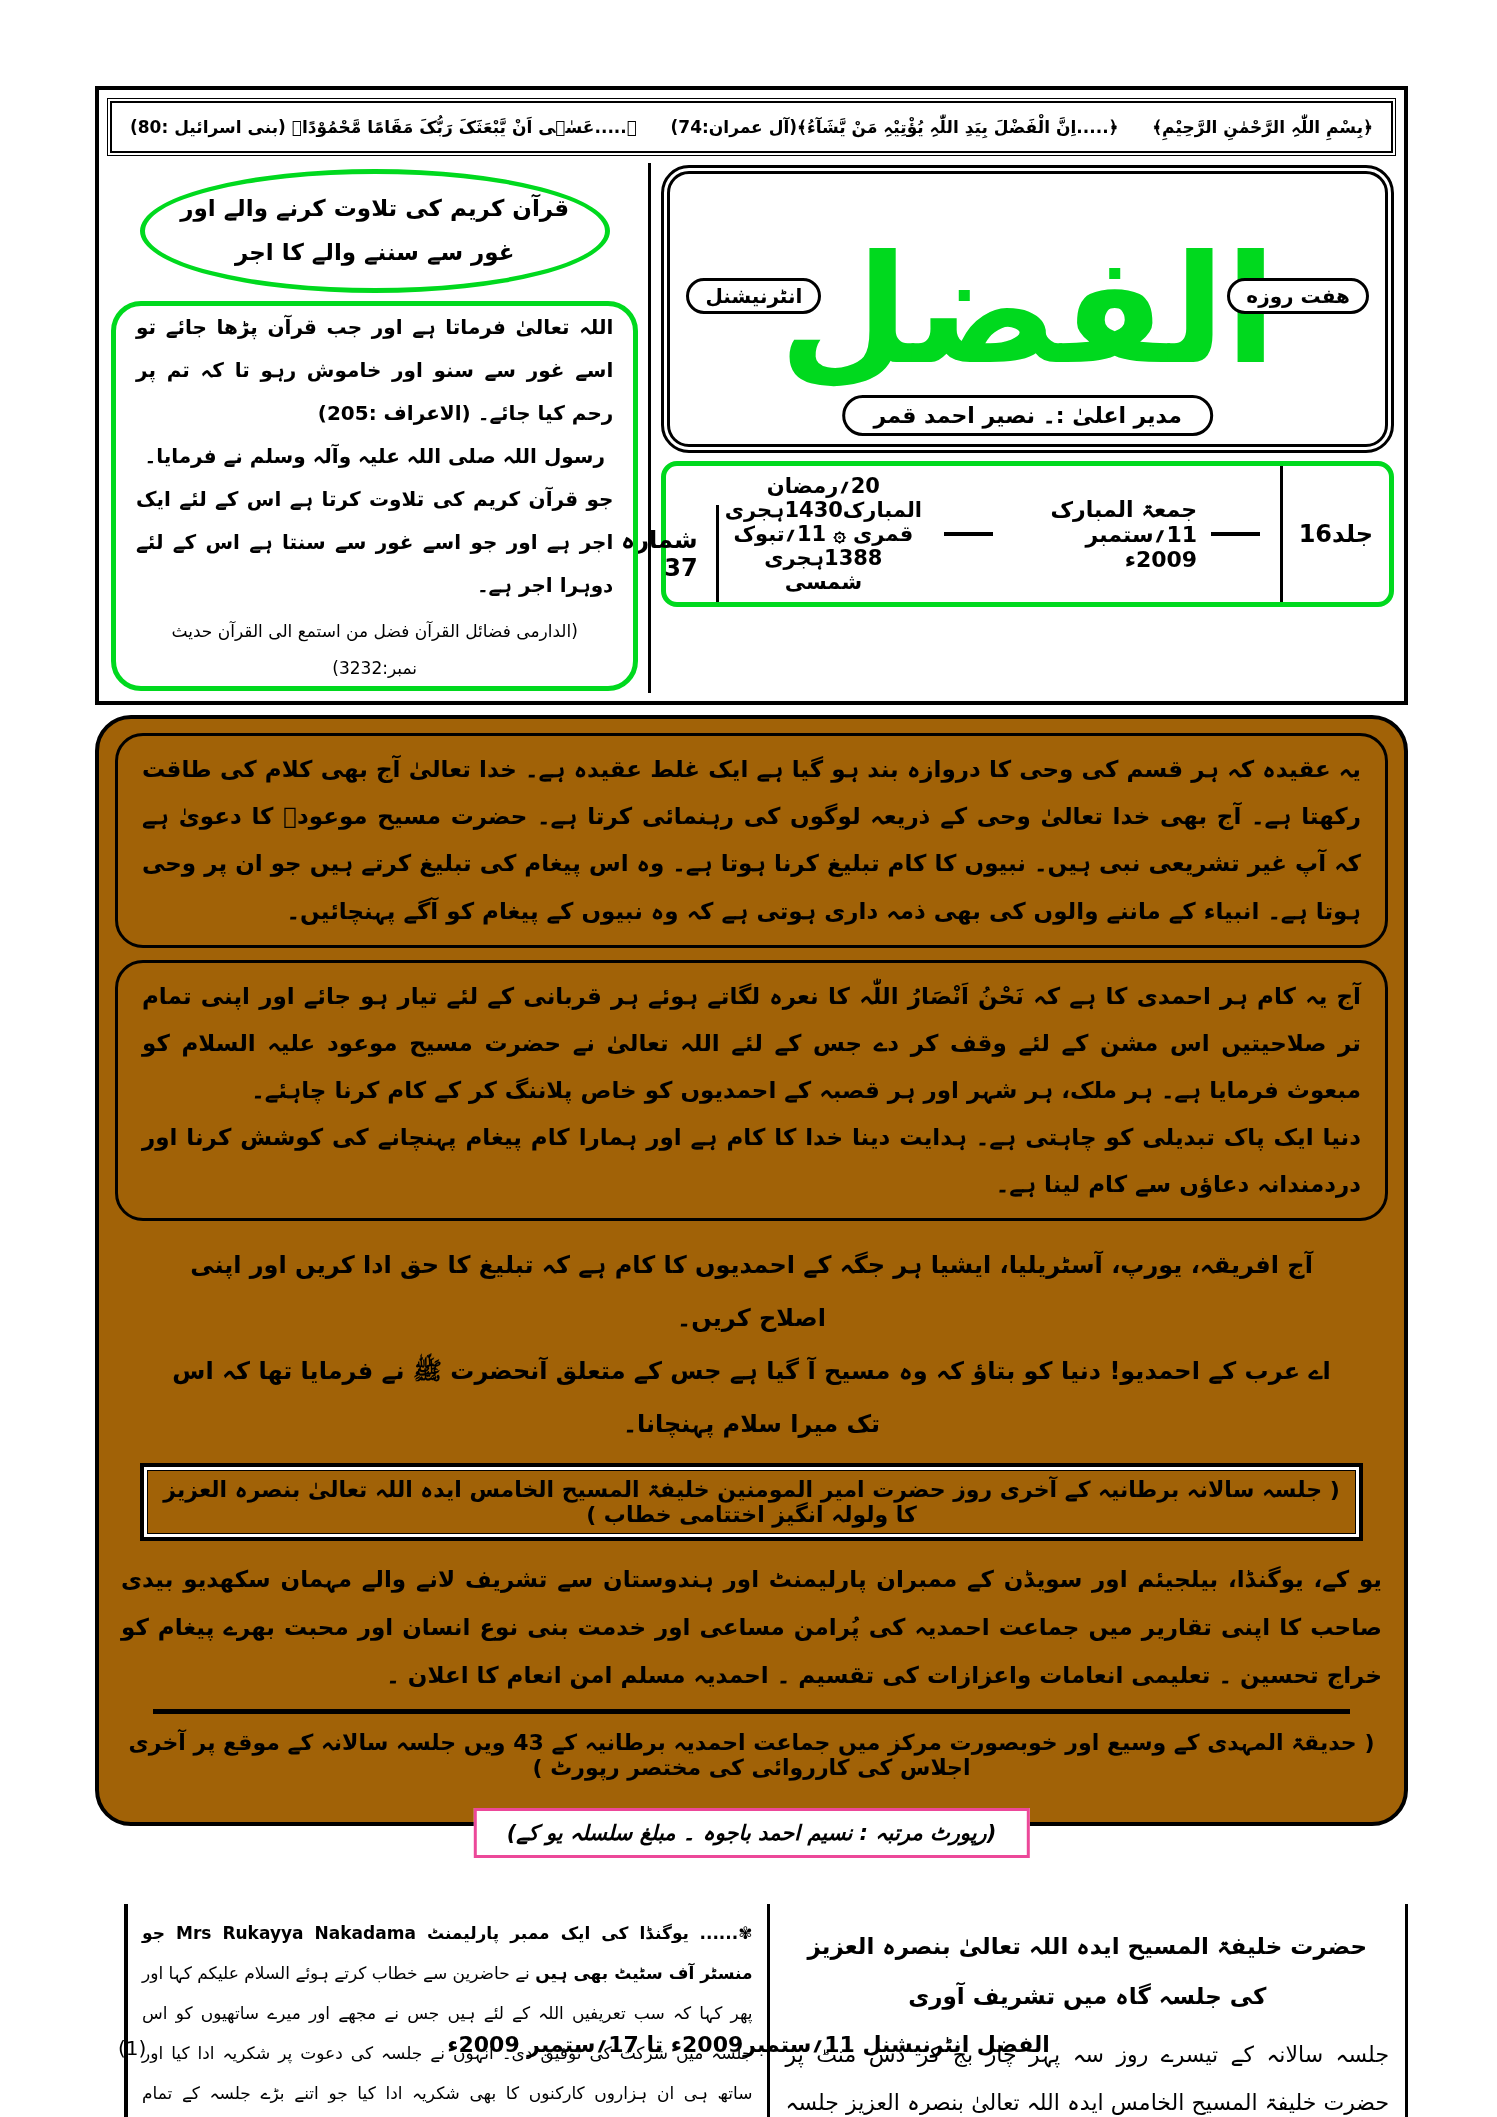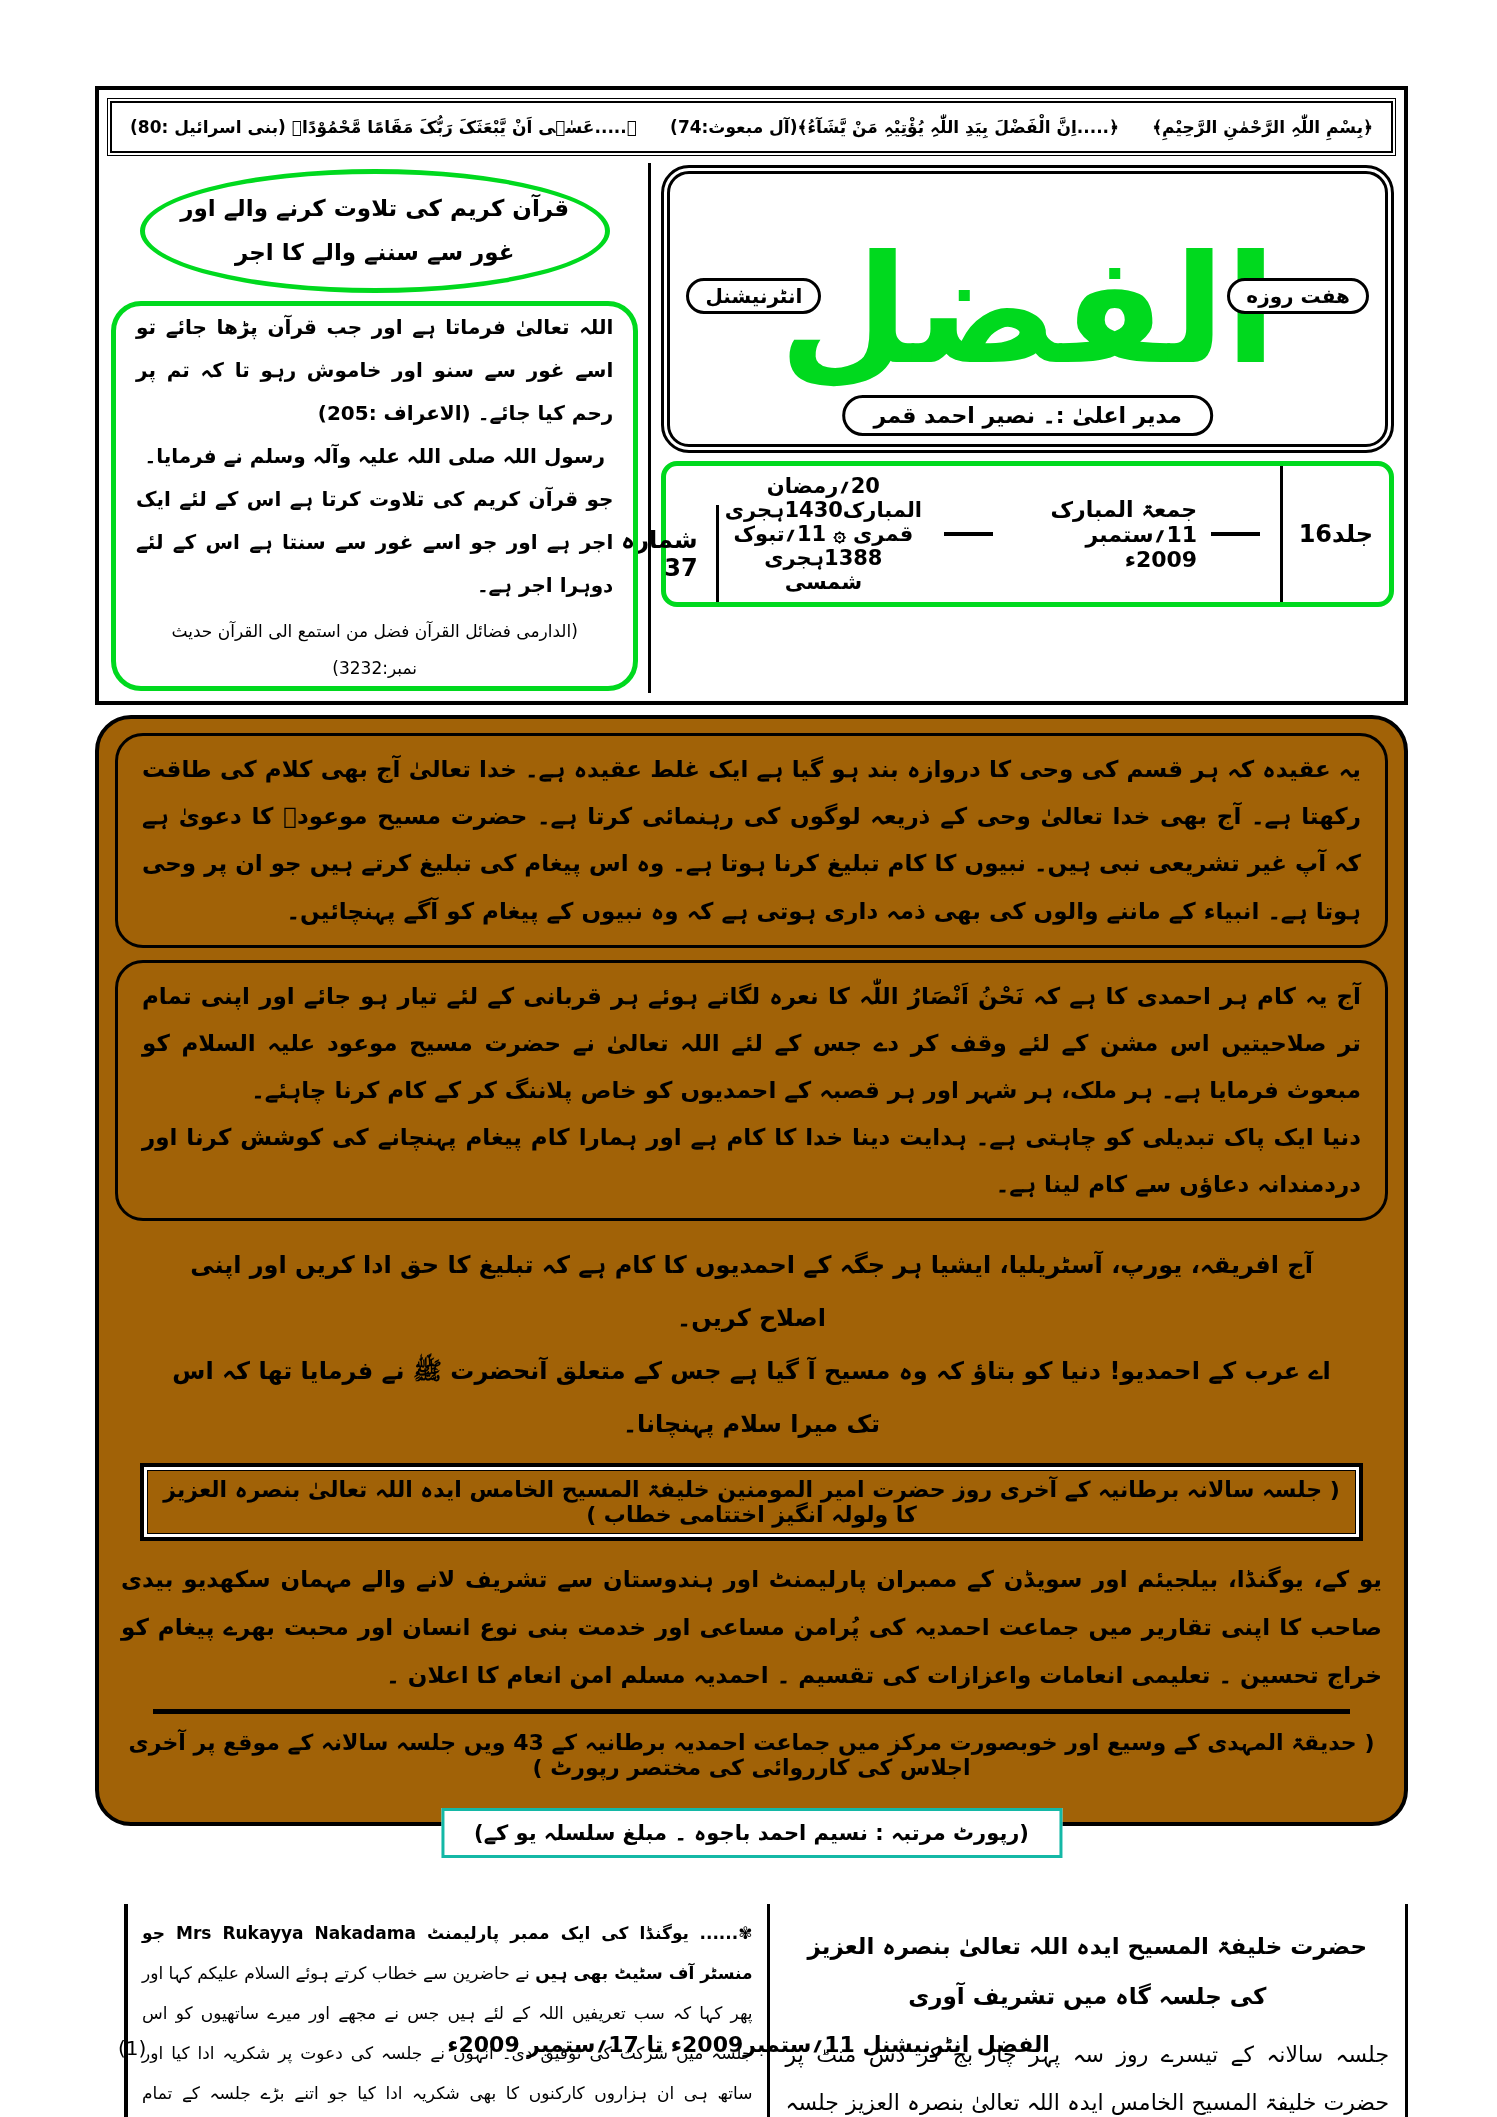--- a/index.html
+++ b/index.html
@@ -80,22 +80,22 @@
   .khitab {
     margin:12px auto; width:96%; border:4px solid #000;
     box-shadow:inset 0 0 0 3px #fff, inset 0 0 0 4px #000;
     padding:10px 14px; text-align:center; font-size:22px; font-weight:bold;
   }
   .summary { margin:14px 6px 6px; font-size:23px; font-weight:bold; line-height:2.1; text-align:justify; }
   .rule { border:0; border-top:5px solid #000; width:94%; margin:10px auto; }
   .report-line { text-align:center; font-size:22px; font-weight:bold; padding:6px 0 2px; }
   .reporter-box {
     position:absolute; bottom:-36px; right:50%; transform:translateX(50%);
-    background:#fff; border:3px solid #14b8a6; padding:10px 30px;
-    font-size:21px; font-weight:bold; white-space:nowrap; z-index:3;
+    background:#fff; border:3px solid #ec4899; padding:10px 30px;
+    font-size:21px; font-weight:bold; white-space:nowrap; z-index:3;font-style:italic;
   }
 
   
   .columns {
     margin-top:78px; width:1284px;
     border-left:4px solid #000; border-right:3px solid #000; border-bottom:5px solid #000;
     display:flex; min-height:500px; background:#fff;
   }
   .col-right { width:50%; border-left:3px solid #000; padding:10px 16px 16px; font-size:22px; line-height:2.15; }
   .col-left  { width:50%; padding:10px 14px 16px; font-size:17px; line-height:2.35; }
@@ -114,21 +114,21 @@
 </head>
 <body>
 
 <div class="page">
   <div class="sheet">
 
     <div class="top-box">
 
       <div class="quotes">
         <span class="q">﴿بِسْمِ اللّٰہِ الرَّحْمٰنِ الرَّحِیْمِ﴾</span>
-        <span class="q">﴿.....اِنَّ الْفَضْلَ بِیَدِ اللّٰہِ یُؤْتِیْہِ مَنْ یَّشَآءُ﴾(آل مبعوث:74)</span>
+        <span class="q">﴿.....اِنَّ الْفَضْلَ بِیَدِ اللّٰہِ یُؤْتِیْہِ مَنْ یَّشَآءُ﴾(آل عمران:74)</span>
         <span class="q">﴿.....عَسٰۤی اَنْ یَّبْعَثَکَ رَبُّکَ مَقَامًا مَّحْمُوْدًا﴾ (بنی اسرائیل :80)</span>
       </div>
 
       <div class="header-row">
 
         <div class="mast-col">
           <div class="mast-box">
             <div class="mast-title">الفضل</div>
             <div class="pill weekly">هفت روزه</div>
             <div class="pill intl">انٹرنیشنل</div>

